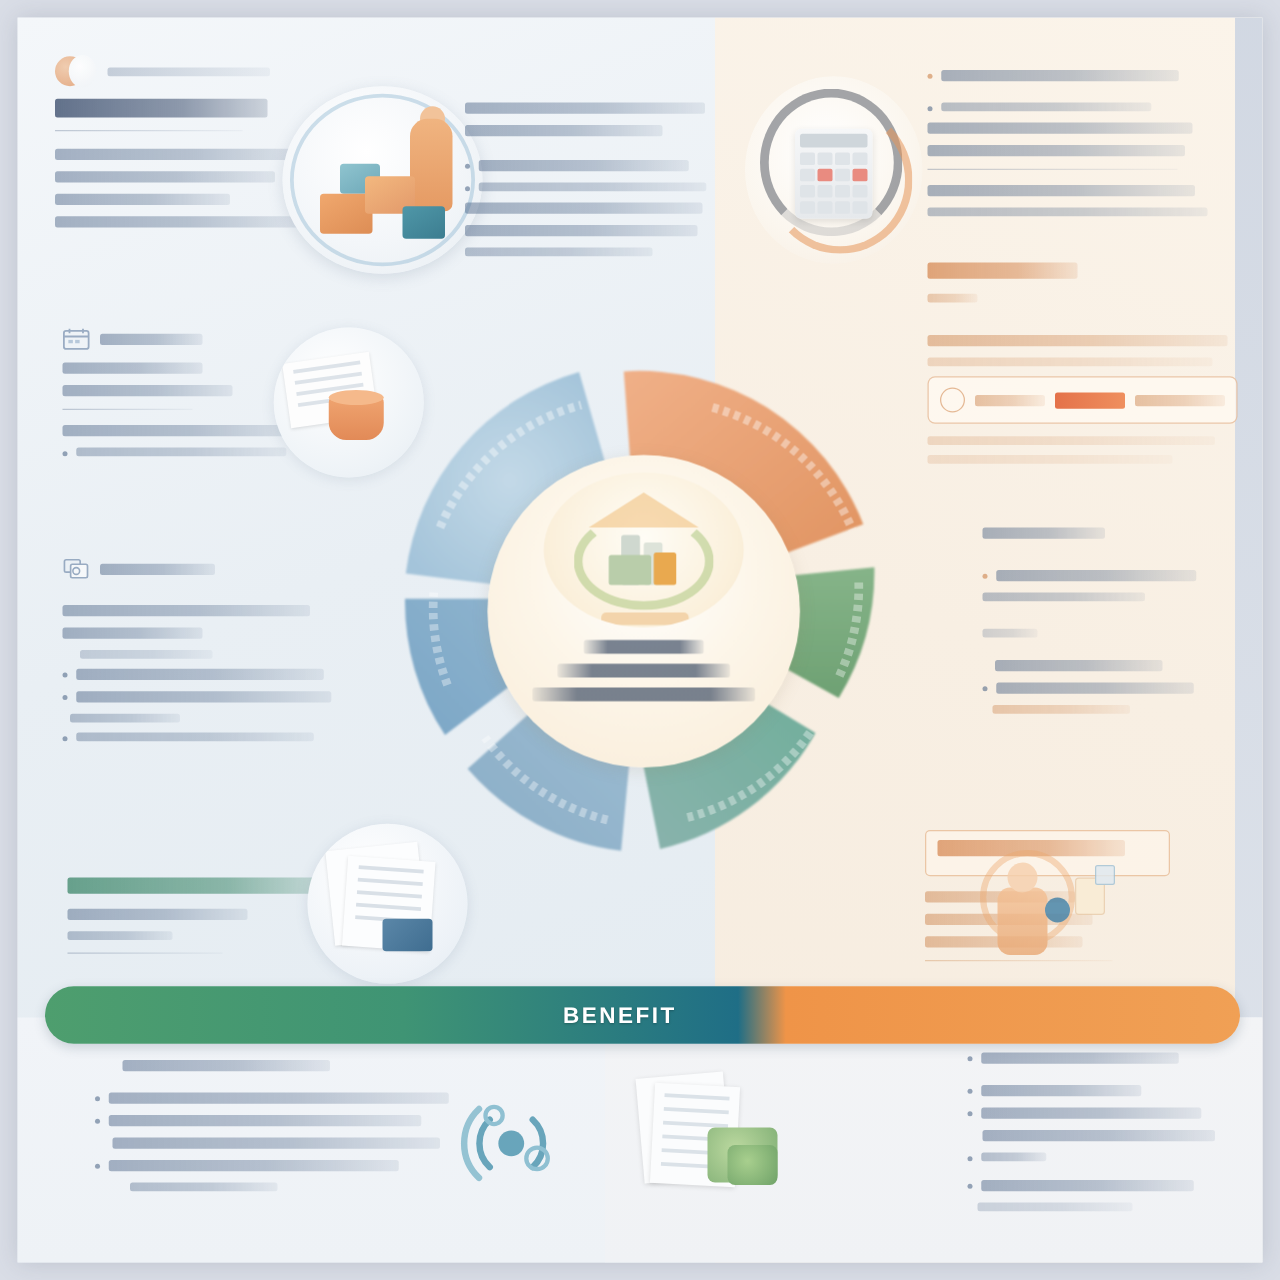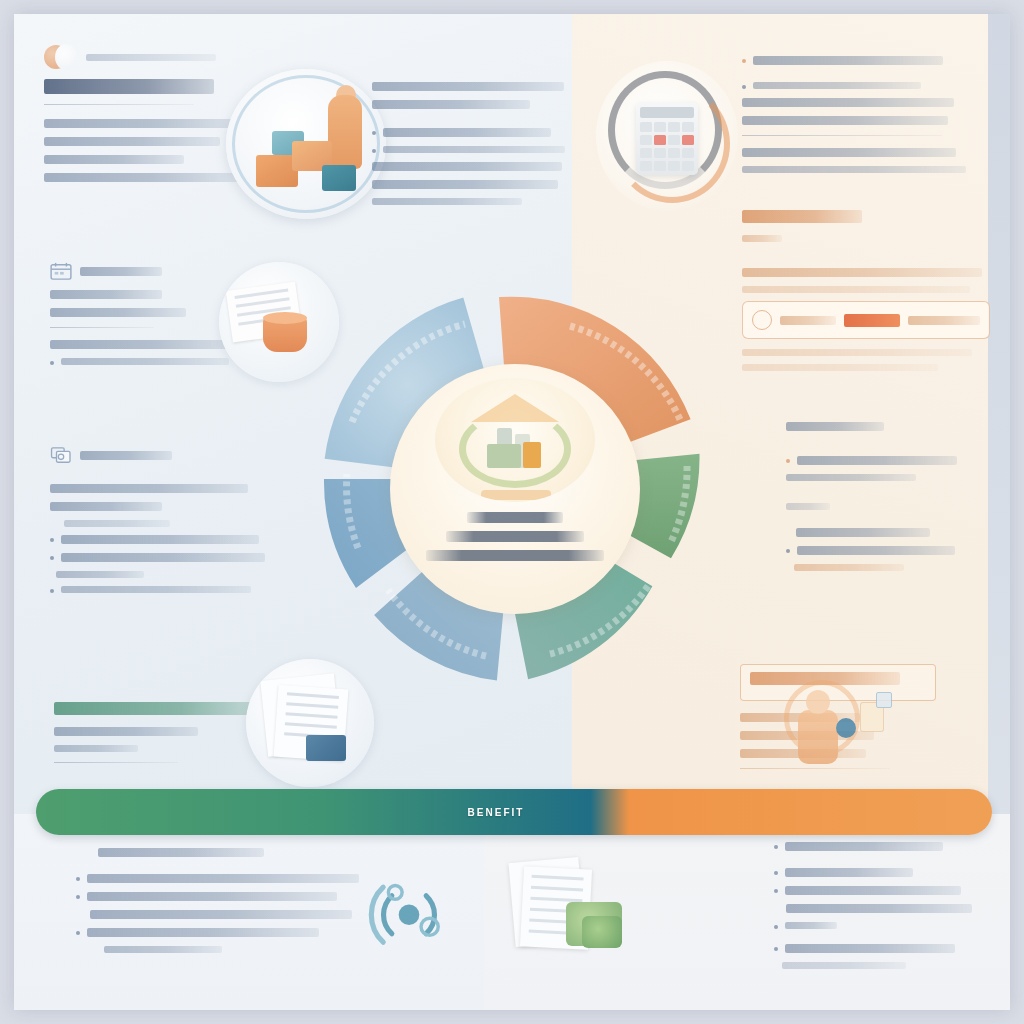--- a/index.html
+++ b/index.html
@@ -393,21 +393,21 @@
     background: linear-gradient(90deg,
       #4e9e6e 0%,
       #3f9474 30%,
       #1f6e86 58%,
       #ef9448 62%,
       #f0a055 100%);
     box-shadow: 0 3px 9px rgba(60,80,100,.22);
     display: flex; align-items: center; justify-content: center;
   }
   #banner-label {
-    font-size: 10px; font-weight: bold;
+    font-size: 18px; font-weight: bold;
     color: #ffffff; letter-spacing: 2px;
     text-shadow: 0 1px 2px rgba(0,0,0,.25);
     transform: translateX(-18px);
   }
 </style>
 </head>
 <body>
 
 <div class="page">
 

